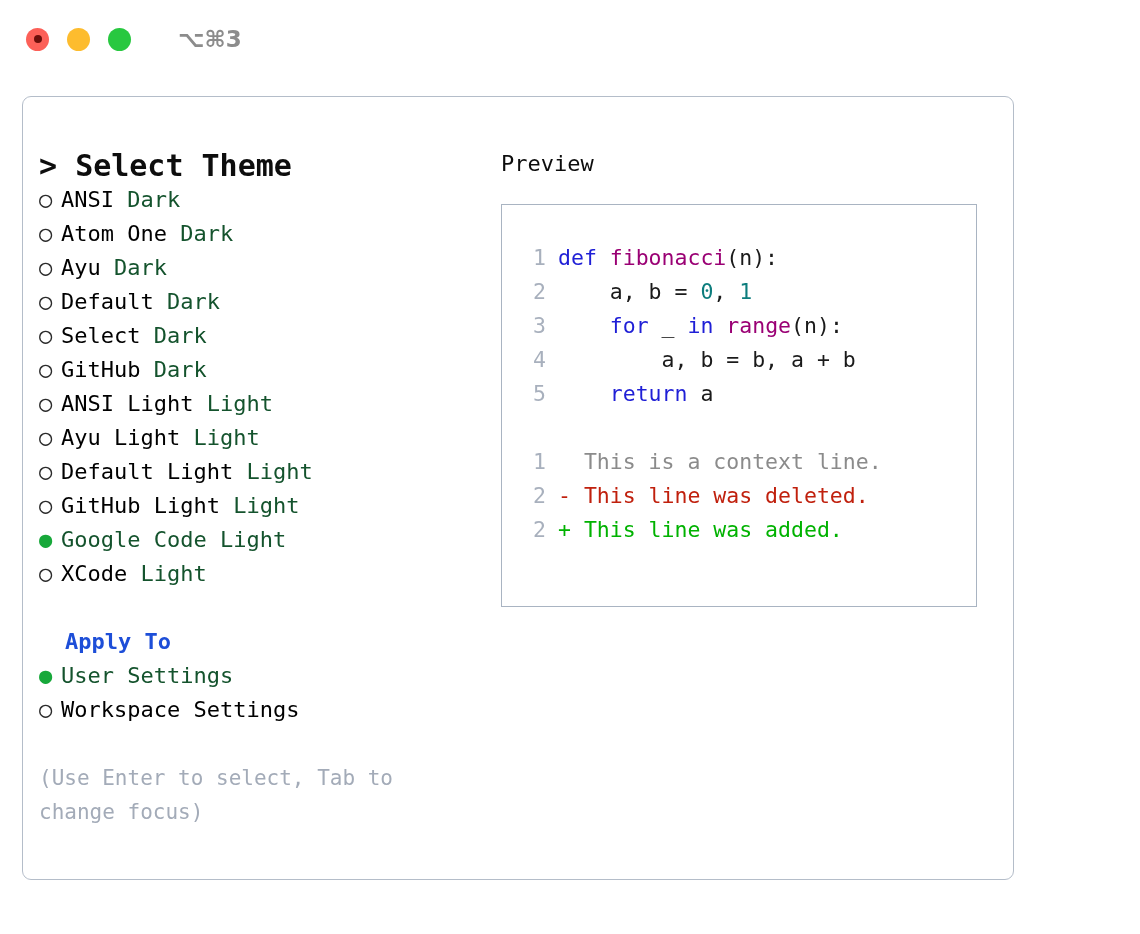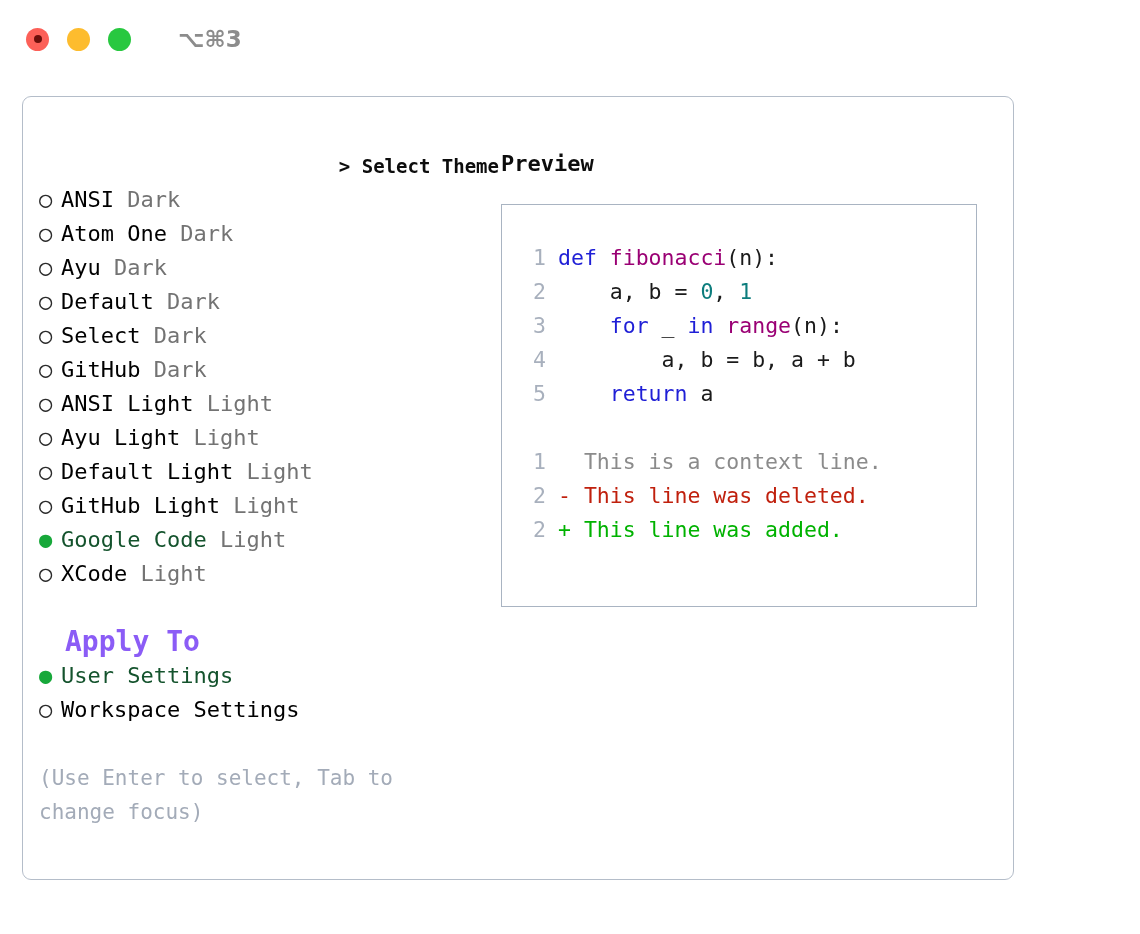--- a/index.html
+++ b/index.html
@@ -94,54 +94,53 @@
 
   
   .left-col {
     position: absolute;
     left: 16px;
     top: 52px;
     width: 460px;
   }
 
   .heading {
-    font-size: 19px;
+    font-size: 30px;
     font-weight: 700;
     color: #0d0d0d;
     line-height: 34px;
     white-space: pre;
-    text-align: right;
   }
   .heading .marker { font-weight: 700; }
 
   .opt-row {
     font-size: 22px;
     line-height: 34px;
     color: #1c1c1c;
     white-space: pre;
     display: block;
   }
   .bullet {
     display: inline-block;
     width: 22px;
     color: #2b2b2b;
   }
   .bullet.on { color: #17a83a; }
   .opt-name { color: #000000; }
   .opt-row.selected .opt-name { color: #14532d; }
   .opt-tag {
-    color: #737373;
+    color: #14532d;
   }
 
   .section-spacer { height: 34px; }
 
   .subheading {
-    font-size: 28px;
+    font-size: 22px;
     font-weight: 700;
-    color: #8b5cf6;
+    color: #1d4ed8;
     line-height: 34px;
     white-space: pre;
     padding-left: 26px;
   }
 
   .hint {
     margin-top: 34px;
     font-size: 21px;
     line-height: 34px;
     color: #a3abb8;
@@ -151,21 +150,21 @@
 
   
   .right-col {
     position: absolute;
     left: 478px;
     top: 52px;
     width: 500px;
   }
   .preview-title {
     font-size: 22px;
-    font-weight: 700;
+    font-weight: 400;
     color: #0d0d0d;
     line-height: 30px;
     margin-bottom: 25px;
   }
   .preview-box {
     width: 476px;
     height: 403px;
     border: 1.6px solid #a9b4c2;
     box-sizing: border-box;
     background: #ffffff;

